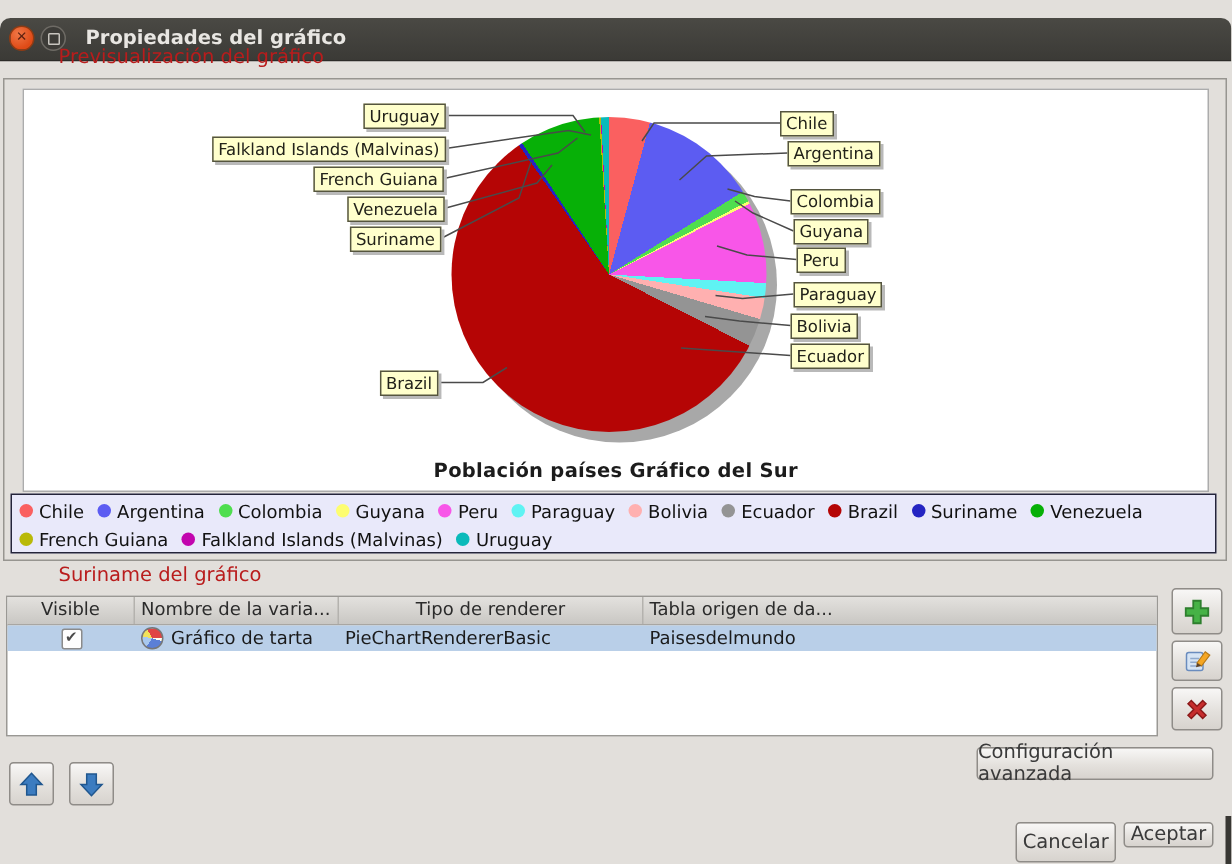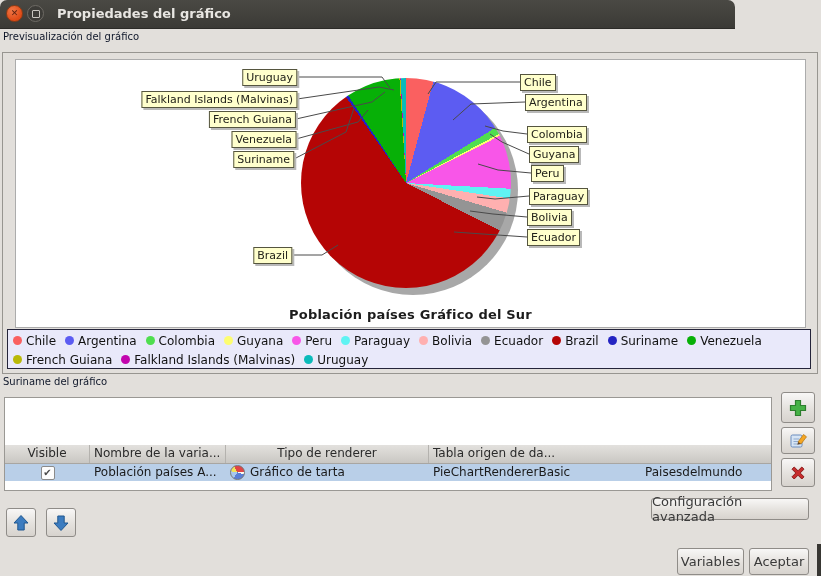--- a/index.html
+++ b/index.html
@@ -3,34 +3,34 @@
 <meta charset="utf-8">
 <style>
   html,body{margin:0;padding:0;}
   body{
     width:821px;height:576px;position:relative;overflow:hidden;
     background:#E2DFDB;
     font-family:"DejaVu Sans", sans-serif;
     -webkit-font-smoothing:antialiased;
   }
   .titlebar{
-    position:absolute;left:0;top:0;width:735px;height:28px;
+    position:absolute;left:0;top:12px;width:821px;height:28px;
     background:linear-gradient(#4A4944,#3B3A36);
     border-bottom:1px solid #2C2B28;
     border-radius:7px 7px 0 0;
   }
   .win-btn{position:absolute;top:5px;width:17px;height:17px;border-radius:50%;box-sizing:border-box;cursor:default;}
   .btn-close{left:6px;background:radial-gradient(circle at 35% 30%, #F07746,#DF4A16 70%);border:1px solid #8E3B14;}
   .btn-close::after{content:"✕";position:absolute;left:0;top:0;width:100%;height:100%;
     font-size:9px;line-height:15px;text-align:center;color:#5E2110;font-weight:bold;}
   .btn-max{left:27px;background:#3D3C38;border:1px solid #6E6B65;}
   .btn-max::after{content:"";position:absolute;left:4px;top:4px;width:6px;height:6px;border:1px solid #C9C6C0;border-radius:1px;}
   .title-text{position:absolute;left:57px;top:0;line-height:27px;font-size:13px;font-weight:bold;color:#E8E6E2;}
 
-  .section-label{position:absolute;font-size:10px;color:#0f172a;}
+  .section-label{position:absolute;font-size:13px;color:#b91c1c;margin-left:36px;}
   #preview-label{left:3px;top:31px;}
   #variables-label{left:3px;top:376px;}
 
   .preview-panel{
     position:absolute;left:2px;top:52px;width:814px;height:320px;
     border:1px solid #979590;background:#E2DFDB;
   }
   .chart-box{
     position:absolute;left:12px;top:6px;width:789px;height:267px;
     background:#FFFFFF;border:1px solid #ACACAC;
@@ -63,21 +63,21 @@
   }
   .legend-item{display:flex;align-items:center;margin-right:9px;height:19px;}
   .legend-dot{width:9px;height:9px;border-radius:50%;margin-right:4px;flex:0 0 auto;}
   .legend-label{font-size:12px;color:#111;white-space:nowrap;}
 
   .var-table{
     position:absolute;left:4px;top:397px;width:768px;height:94px;
     background:#FFFFFF;border:1px solid #9A9894;box-sizing:border-box;
   }
   .tbl-header{display:grid;grid-template-columns:85px 136px 203px 212px 130px;height:18px;
-    background:linear-gradient(#E3E1DE,#C9C7C3);border-bottom:1px solid #A8A6A2;margin-top:47px;}
+    background:linear-gradient(#E3E1DE,#C9C7C3);border-bottom:1px solid #A8A6A2;}
   .tbl-header .hcell{font-size:12px;color:#2B2B2B;line-height:17px;overflow:hidden;white-space:nowrap;
     border-right:1px solid #B4B2AE;padding:0 4px;box-sizing:border-box;}
   .hcell.center{text-align:center;}
   .tbl-row{display:grid;grid-template-columns:85px 136px 203px 212px 130px;height:17px;
     background:#B9CFE8;}
   .tbl-row .cell{font-size:12px;color:#1A1A1A;line-height:17px;overflow:hidden;white-space:nowrap;
     padding:0 4px;box-sizing:border-box;display:flex;align-items:center;}
   .cell.center{justify-content:center;}
   .checkbox{width:12px;height:12px;background:#FDFDFD;border:1px solid #8B8B8B;border-radius:2px;
     font-size:10px;line-height:11px;text-align:center;color:#4A4A4A;}
@@ -91,21 +91,21 @@
     font-family:"DejaVu Sans", sans-serif;font-size:13px;color:#3A3A3A;
     display:flex;align-items:center;justify-content:center;cursor:default;
   }
   #add-btn{left:781px;top:392px;width:34px;height:31px;}
   #edit-btn{left:781px;top:427px;width:34px;height:27px;}
   #delete-btn{left:781px;top:458px;width:34px;height:29px;}
   #move-up-btn{left:6px;top:508px;width:30px;height:29px;}
   #move-down-btn{left:46px;top:508px;width:30px;height:29px;}
   #advanced-btn{left:651px;top:498px;width:158px;height:22px;}
   #cancel-btn{left:677px;top:548px;width:67px;height:27px;}
-  #accept-btn{left:749px;top:548px;width:60px;height:27px;}
+  #accept-btn{left:749px;top:548px;width:60px;height:17px;}
 
   .edge-strip{position:absolute;left:817px;top:544px;width:4px;height:32px;background:#38373;background:#383733;}
 </style>
 </head>
 <body>
 
 <div class="titlebar">
   <div class="win-btn btn-close"></div>
   <div class="win-btn btn-max"></div>
   <div class="title-text">Propiedades del gráfico</div>
@@ -218,21 +218,20 @@
   <div class="tbl-header">
     <div class="hcell center">Visible</div>
     <div class="hcell">Nombre de la varia...</div>
     <div class="hcell center">Tipo de renderer</div>
     <div class="hcell" style="border-right:none;">Tabla origen de da...</div>
   </div>
   <div class="tbl-row">
     <div class="cell center">
       <div class="checkbox">✔</div>
     </div>
-    <div class="cell">Población países A...</div>
     <div class="cell">
       <span class="mini-pie"></span>
       <span>Gráfico de tarta</span>
     </div>
     <div class="cell">PieChartRendererBasic</div>
     <div class="cell">Paisesdelmundo</div>
   </div>
 </div>
 
 <div class="gtk-btn" id="add-btn">
@@ -261,16 +260,16 @@
     <path d="M9 1.5 L16 9 H12.2 V16 H5.8 V9 H2 Z" fill="#3C7CC0" stroke="#20578F" stroke-width="1"></path>
   </svg>
 </div>
 <div class="gtk-btn" id="move-down-btn">
   <svg width="18" height="18" viewBox="0 0 18 18">
     <path d="M9 16.5 L2 9 H5.8 V2 H12.2 V9 H16 Z" fill="#3C7CC0" stroke="#20578F" stroke-width="1"></path>
   </svg>
 </div>
 
 <div class="gtk-btn" id="advanced-btn">Configuración avanzada</div>
-<div class="gtk-btn" id="cancel-btn">Variables</div>
+<div class="gtk-btn" id="cancel-btn">Cancelar</div>
 <div class="gtk-btn" id="accept-btn">Aceptar</div>
 
 <div class="edge-strip"></div>
 
 </body></html>

